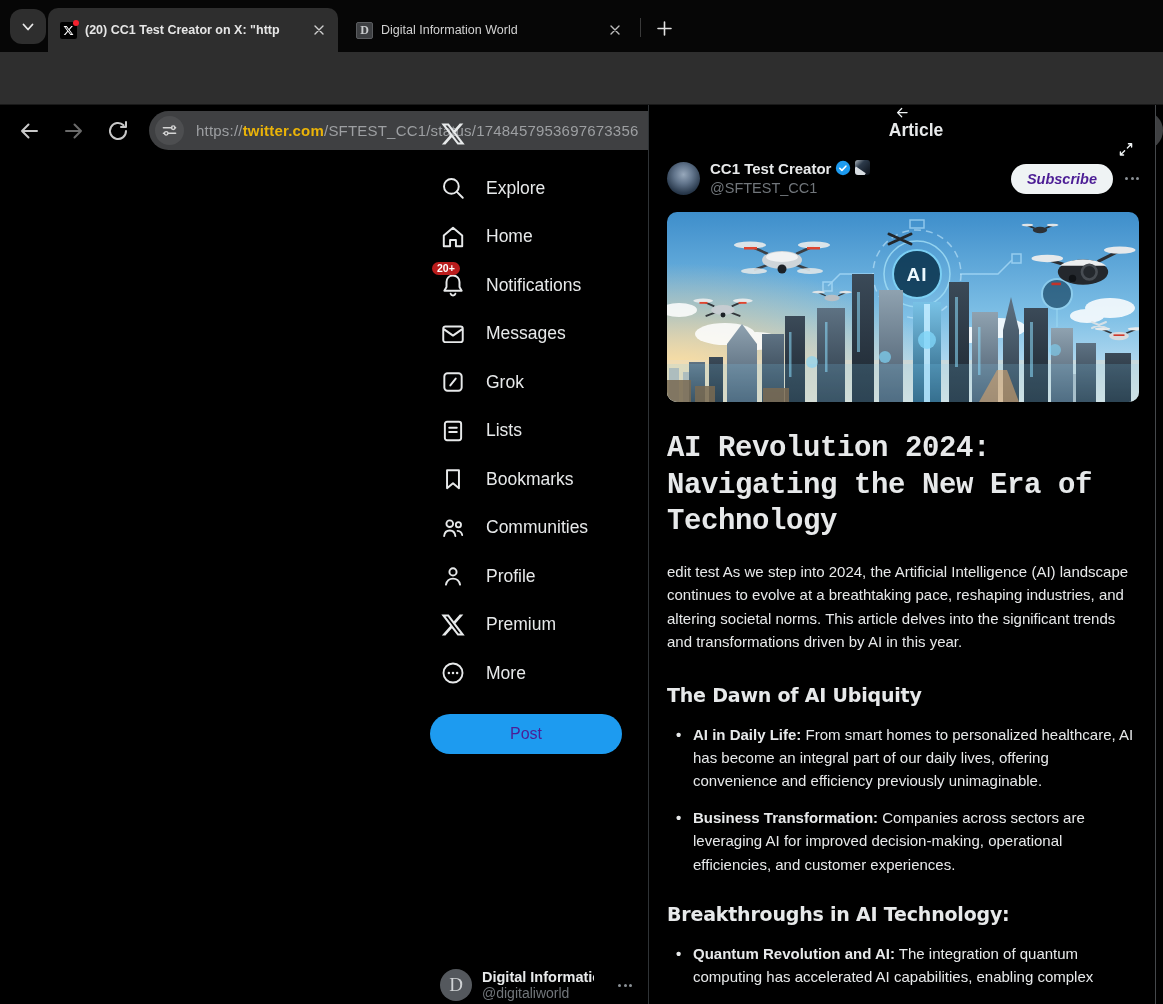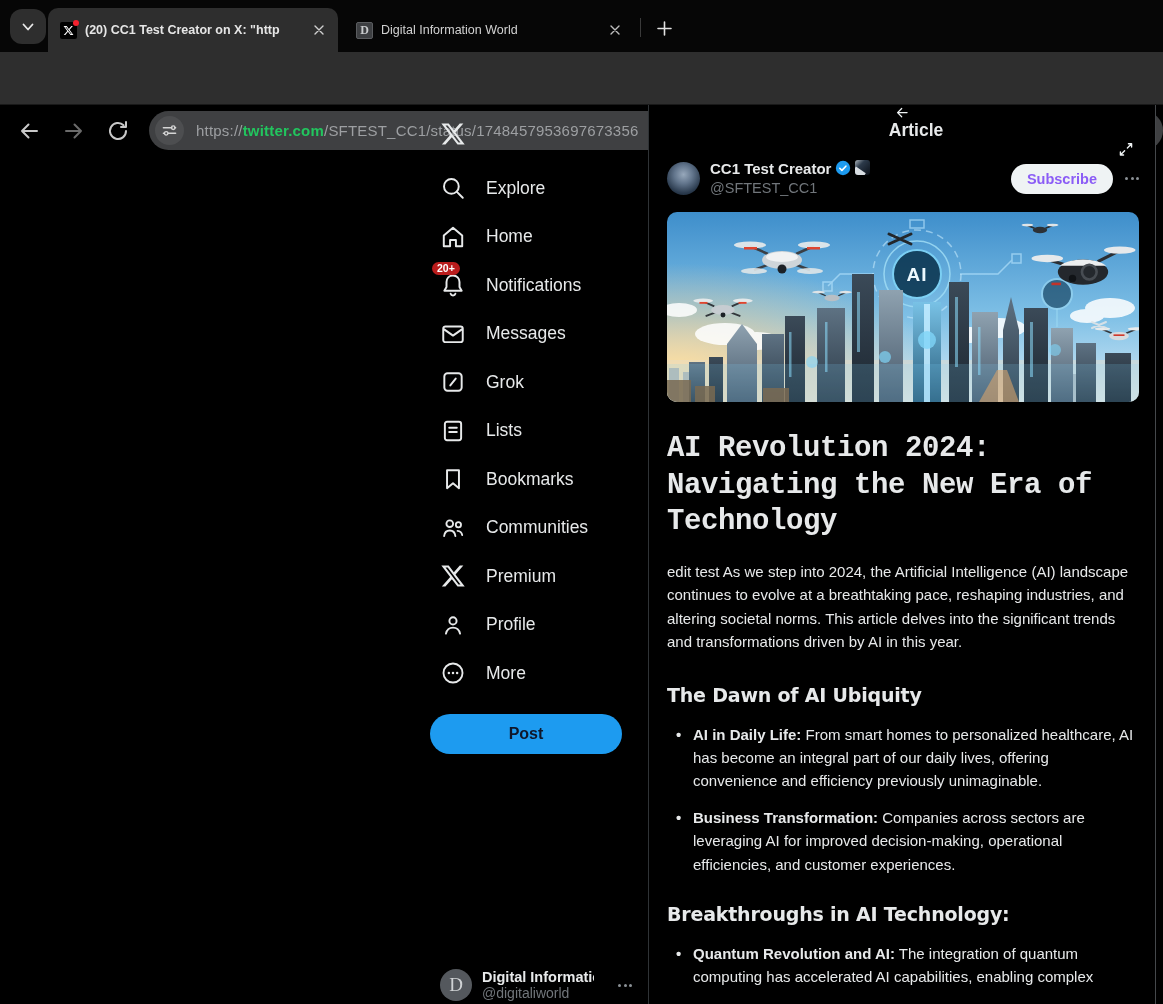--- a/index.html
+++ b/index.html
@@ -29,34 +29,34 @@
     display:flex; align-items:center; justify-content:center; }
 
   #toolbar { position:absolute; left:0; top:52px; width:1163px; height:53px; background:#2e2e2e;
     border-bottom:1px solid #191919; }
   .nav-ico { position:absolute; top:67px; width:24px; height:24px; }
   #omnibox { position:absolute; left:149px; top:59px; right:0px; height:39px; background:#3f4042;
     border-radius:20px; display:flex; align-items:center; padding-left:6px; }
   #site-chip { width:29px; height:29px; border-radius:50%; background:#4d4e50;
     display:flex; align-items:center; justify-content:center; flex:none; }
   #url-text { margin-left:12px; font-size:15px; color:#9d9fa2; white-space:nowrap; letter-spacing:.2px; }
-  #url-text .domain { color:#22c55e; font-weight:700; }
+  #url-text .domain { color:#eab308; font-weight:700; }
 
   
   #sidebar { position:absolute; left:430px; top:105px; width:194px; height:899px; }
   #x-logo-top { margin:16px 0 0 10px; width:26px; height:26px; }
   #nav { margin-top:13px; }
   .nav-item { height:48.5px; display:flex; align-items:center; padding-left:10px; cursor:pointer; }
   .nav-icon { width:26px; height:26px; position:relative; flex:none; }
   .nav-icon svg { width:26px; height:26px; }
   .nav-label { margin-left:20px; font-size:17.5px; color:#e7e9ea; }
   #notif-badge { position:absolute; top:-10px; left:-8px; background:#b91c1c; color:#fff;
     font-size:10.5px; font-weight:bold; border-radius:9px; padding:0 5px; line-height:1.2; }
   #post-btn { margin:16px 0 0 0; width:192px; height:40px; background:#1d9bf0; border:none;
-    border-radius:20px; color:#0f172a; font-size:16px; font-weight:bold;
+    border-radius:20px; color:#4c1d95; font-size:16px; font-weight:normal;
     font-family:"Liberation Sans", sans-serif; cursor:pointer; }
   #account-row { position:absolute; left:10px; bottom:3px; width:212px; display:flex; align-items:center; }
   #account-avatar { width:32px; height:32px; border-radius:50%; background:#54585d;
     display:flex; align-items:center; justify-content:center;
     font-family:"Liberation Serif", serif; font-size:19px; color:#cfd2d4; flex:none; }
   #account-meta { margin-left:10px; width:112px; overflow:hidden; }
   #account-name { font-size:14.5px; font-weight:bold; color:#e7e9ea; white-space:nowrap;
     overflow:hidden; }
   #account-handle { font-size:14px; color:#71767b; white-space:nowrap; }
   #account-more { margin-left:24px; }
@@ -71,23 +71,23 @@
   #author-avatar { width:33px; height:33px; border-radius:50%; flex:none;
     background:radial-gradient(circle at 50% 38%, #97a8bb 0%, #62758c 35%, #2b3b4e 70%, #101c29 100%); }
   #author-meta { margin-left:10px; line-height:1.2; }
   #author-name-row { display:flex; align-items:flex-start; gap:4px; }
   #author-name { font-size:15px; font-weight:bold; color:#e7e9ea; }
   #affiliate-badge { width:15px; height:15px; border-radius:3px;
     background:linear-gradient(135deg,#aeb6bd 0%, #2c3a4a 35%, #0b1018 100%); position:relative; overflow:hidden; }
   #affiliate-badge::after { content:""; position:absolute; left:-3px; bottom:-4px; width:12px; height:10px;
     background:#d8dde2; transform:rotate(35deg); }
   #author-handle { font-size:14.5px; color:#71767b; margin-top:2px; }
-  #subscribe-btn { margin-left:auto; height:30px; padding:0 16px; background:#eff3f4; color:#8b5cf6;
+  #subscribe-btn { margin-left:auto; height:30px; padding:0 16px; background:#eff3f4; color:#4c1d95;
     border:none; border-radius:15px; font-size:14.5px; font-weight:bold;
-    font-family:"Liberation Sans", sans-serif; cursor:pointer; }
+    font-family:"Liberation Sans", sans-serif; cursor:pointer;font-style:italic; }
   #author-more { margin-left:12px; }
   .dots { display:flex; gap:2.5px; align-items:center; }
   .dots i { width:3px; height:3px; border-radius:50%; background:#8b9196; }
 
   #hero { margin:15px 18px 0 18px; width:472px; height:190px; border-radius:10px; overflow:hidden; }
 
   #article-body { padding:0 18px; color:#e7e9ea; }
   #article-title { margin-top:29px; font-family:Liberation Mono, monospace; font-weight:800;
     font-size:29px; line-height:36.5px; letter-spacing:-0.4px; white-space:nowrap; }
   #article-lead { margin-top:19px; font-size:15px; line-height:23.4px; }
@@ -227,30 +227,30 @@
       <span class="nav-icon"><svg viewBox="0 0 24 24">
             <circle cx="9" cy="8" r="3.1" stroke="#e7e9ea" stroke-width="1.7" fill="none"></circle>
             <path d="M3.8 19.5c.4-3.3 2.5-5.2 5.2-5.2s4.8 1.9 5.2 5.2" stroke="#e7e9ea" stroke-width="1.7" fill="none" stroke-linecap="round"></path>
             <circle cx="17" cy="9" r="2.4" stroke="#e7e9ea" stroke-width="1.7" fill="none"></circle>
             <path d="M16.2 14.6c2.3.1 3.9 1.6 4.3 4" stroke="#e7e9ea" stroke-width="1.7" fill="none" stroke-linecap="round"></path>
           </svg></span>
       <span class="nav-label">Communities</span>
     </div>
     <div class="nav-item">
       <span class="nav-icon"><svg viewBox="0 0 24 24">
-            <path fill="#e7e9ea" d="M18.244 2.25h3.308l-7.227 8.26 8.502 11.24H16.17l-5.214-6.817L4.99 21.75H1.68l7.73-8.835L1.254 2.25H8.08l4.713 6.231 5.45-6.231zm-1.161 17.52h1.833L7.084 4.126H5.117l11.966 15.644z"></path>
-          </svg></span>
-      <span class="nav-label">Premium</span>
-    </div>
-    <div class="nav-item">
-      <span class="nav-icon"><svg viewBox="0 0 24 24">
             <circle cx="12" cy="8.2" r="3.3" stroke="#e7e9ea" stroke-width="1.8" fill="none"></circle>
             <path d="M5.5 20c.8-3.7 3.3-5.6 6.5-5.6s5.7 1.9 6.5 5.6" stroke="#e7e9ea" stroke-width="1.8" fill="none" stroke-linecap="round"></path>
           </svg></span>
       <span class="nav-label">Profile</span>
+    </div>
+    <div class="nav-item">
+      <span class="nav-icon"><svg viewBox="0 0 24 24">
+            <path fill="#e7e9ea" d="M18.244 2.25h3.308l-7.227 8.26 8.502 11.24H16.17l-5.214-6.817L4.99 21.75H1.68l7.73-8.835L1.254 2.25H8.08l4.713 6.231 5.45-6.231zm-1.161 17.52h1.833L7.084 4.126H5.117l11.966 15.644z"></path>
+          </svg></span>
+      <span class="nav-label">Premium</span>
     </div>
     <div class="nav-item">
       <span class="nav-icon"><svg viewBox="0 0 24 24">
             <circle cx="12" cy="12" r="8.8" stroke="#e7e9ea" stroke-width="1.7" fill="none"></circle>
             <circle cx="8.2" cy="12" r="1.15" fill="#e7e9ea"></circle>
             <circle cx="12" cy="12" r="1.15" fill="#e7e9ea"></circle>
             <circle cx="15.8" cy="12" r="1.15" fill="#e7e9ea"></circle>
           </svg></span>
       <span class="nav-label">More</span>
     </div>

